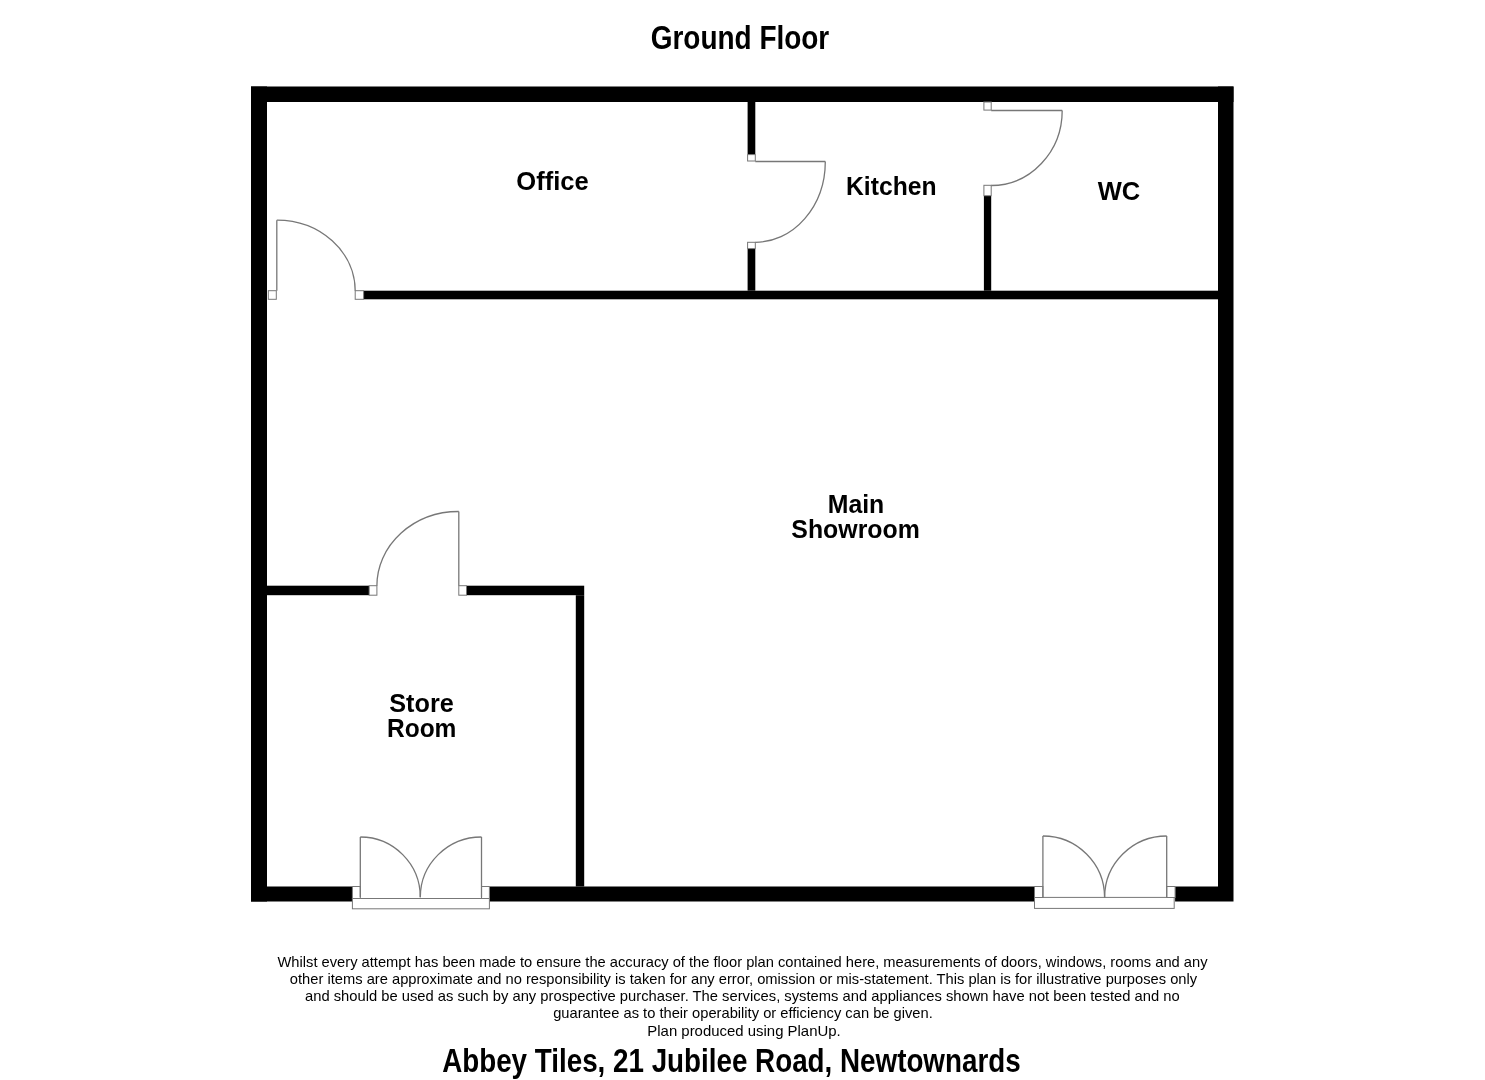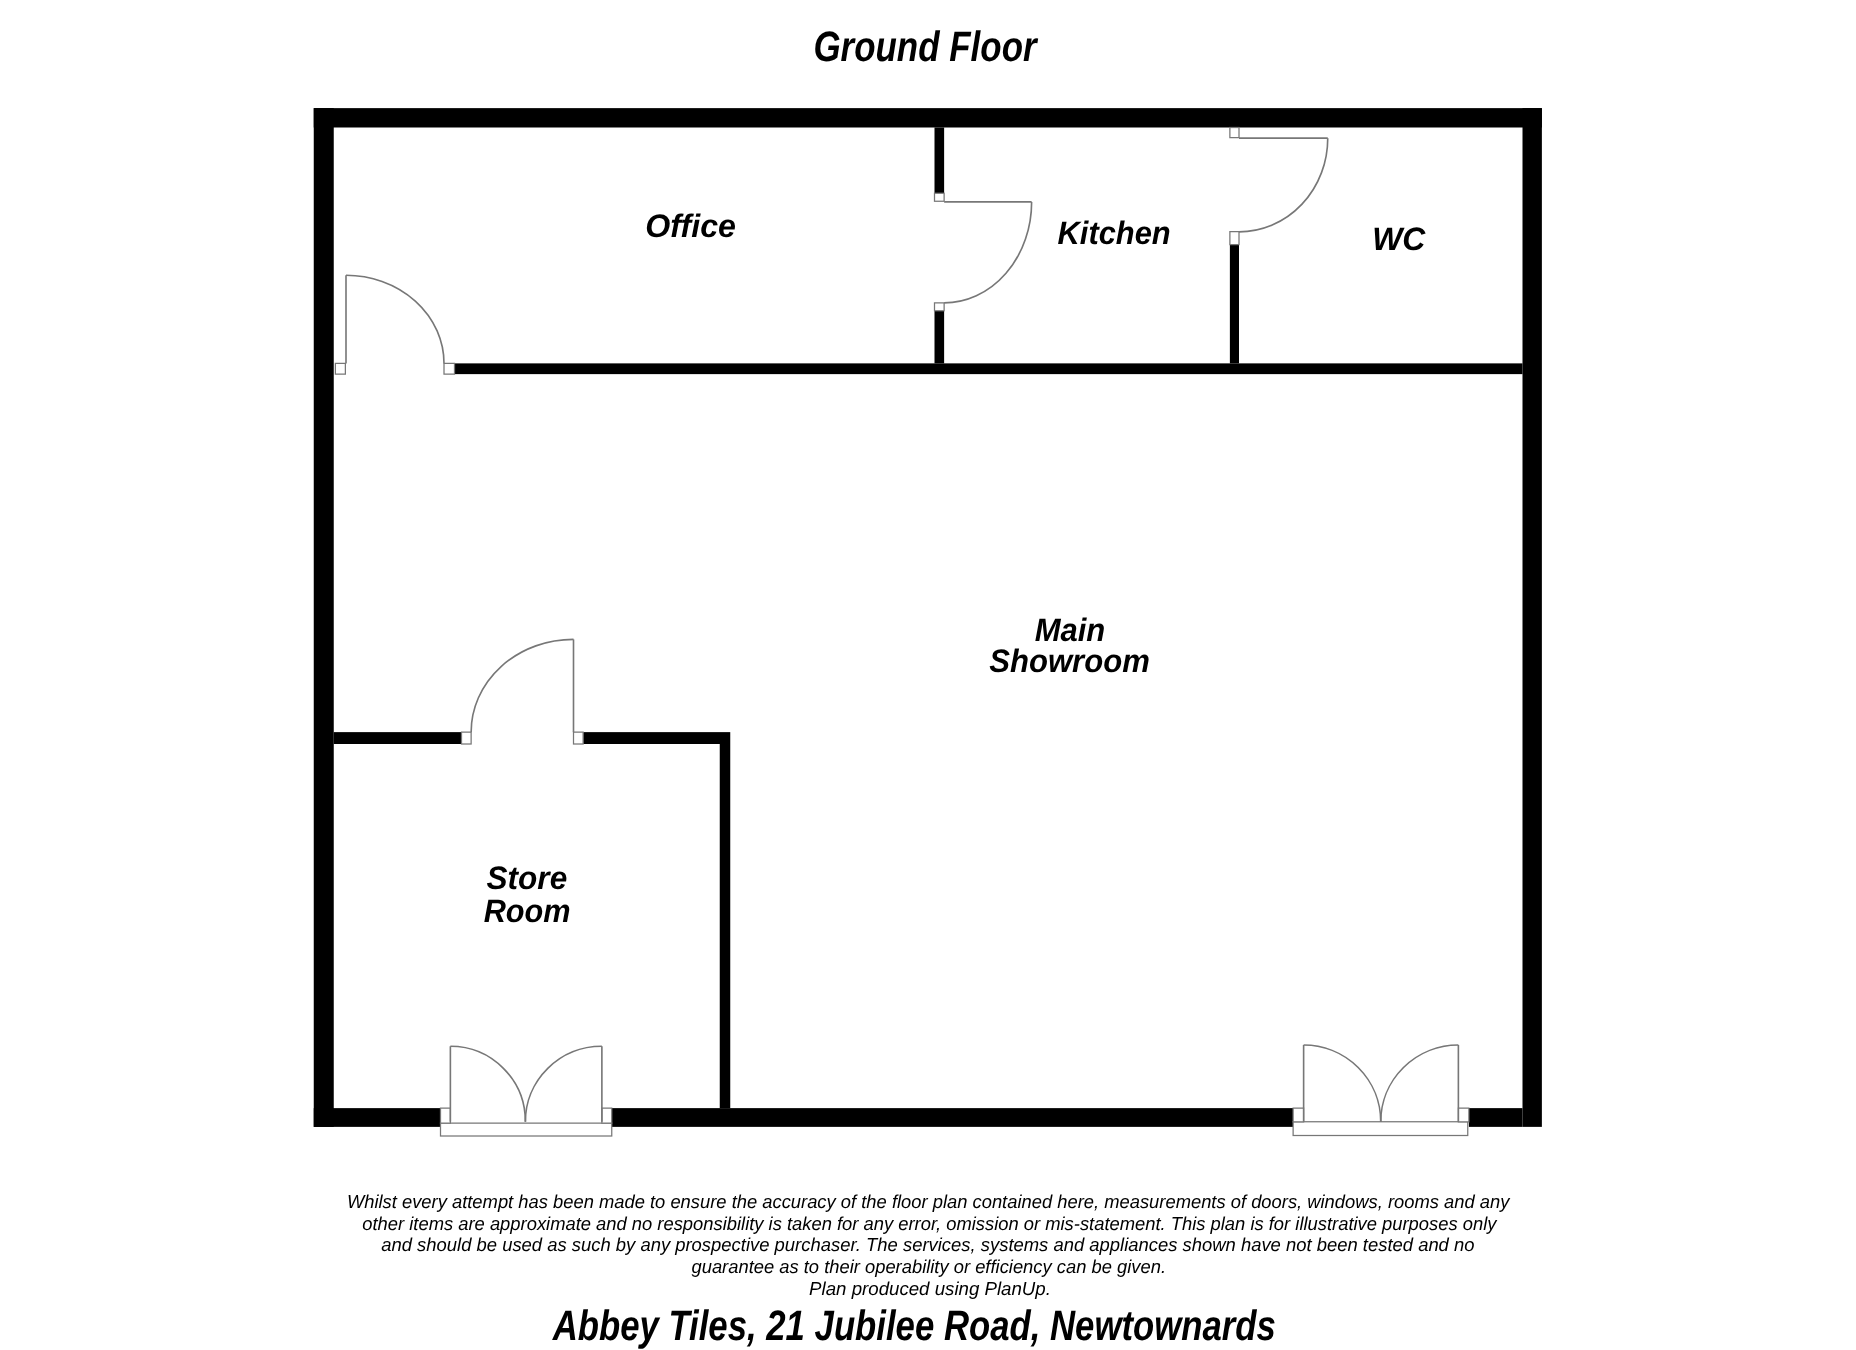--- a/index.html
+++ b/index.html
@@ -1,16 +1,16 @@
 <!DOCTYPE html>
 <html><head>
 <meta charset="utf-8">
 <style>
   html,body{margin:0;padding:0;background:#ffffff;}
-  .page{width:1485px;height:1080px;position:relative;overflow:hidden;background:#fff;font-style:italic;}
+  .page{width:1485px;height:1080px;position:relative;overflow:hidden;background:#fff;}
   text{font-family:"Liberation Sans", sans-serif;}
 </style>
 </head>
 <body>
 <div class="page">
 <svg width="1485" height="1080" viewBox="0 0 1485 1080" xmlns="http://www.w3.org/2000/svg">
 
   <rect x="0" y="0" width="1485" height="1080" fill="#ffffff"></rect>
 
   <text x="740" y="49" font-size="34" font-weight="bold" text-anchor="middle" textLength="178.5" lengthAdjust="spacingAndGlyphs" fill="#000">Ground Floor</text>

